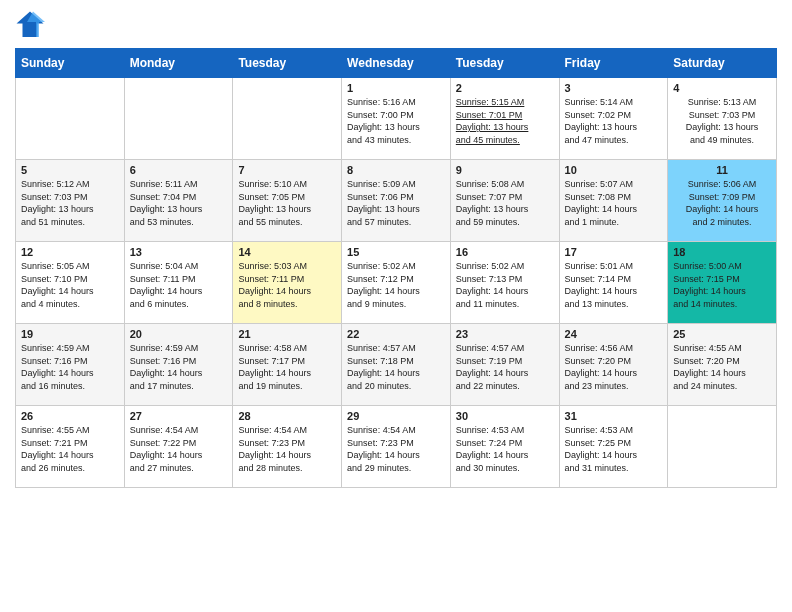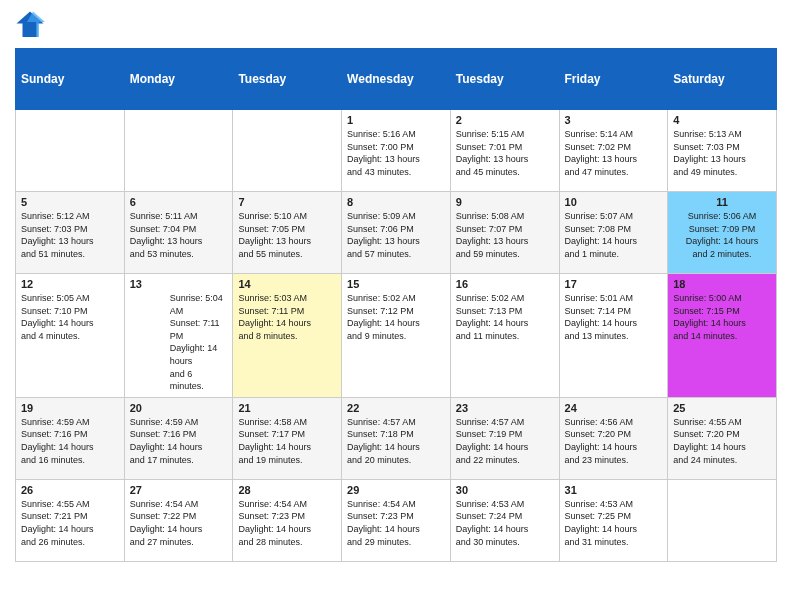--- a/index.html
+++ b/index.html
@@ -54,21 +54,21 @@
     }
     .calendar {
       width: 100%;
       border-collapse: collapse;
       table-layout: fixed;
     }
     .calendar th {
       background-color: #1565c0;
       color: #fff;
       text-align: left;
-      padding: 23px 5px;
+      padding: 7px 5px;
       font-size: 12px;
       font-weight: bold;
       border: 1px solid #1565c0;
     }
     .calendar td {
       border: 1px solid #ccc;
       vertical-align: top;
       padding: 4px 5px;
       font-size: 9.5px;
       color: #222;
@@ -140,35 +140,35 @@
           <td class="empty-cell" style="background: rgb(255, 255, 255);"></td>
           <td style="background: rgb(255, 255, 255);">
             <span class="day-num">1</span>
             <div class="day-info" style="white-space: pre-line;">Sunrise: 5:16 AM
 Sunset: 7:00 PM
 Daylight: 13 hours
 and 43 minutes.</div>
           </td>
           <td style="background: rgb(255, 255, 255);">
             <span class="day-num">2</span>
-            <div class="day-info" style="white-space: pre-line;">Sunrise: 5:15 AM
+            <div class="day-info" style="white-space: pre-line; text-decoration: underline;">Sunrise: 5:15 AM
 Sunset: 7:01 PM
 Daylight: 13 hours
 and 45 minutes.</div>
           </td>
           <td style="background: rgb(255, 255, 255);">
             <span class="day-num">3</span>
             <div class="day-info" style="white-space: pre-line;">Sunrise: 5:14 AM
 Sunset: 7:02 PM
 Daylight: 13 hours
 and 47 minutes.</div>
           </td>
           <td style="background: rgb(255, 255, 255);">
             <span class="day-num">4</span>
-            <div class="day-info" style="white-space: pre-line;">Sunrise: 5:13 AM
+            <div class="day-info" style="white-space: pre-line; text-align: center;">Sunrise: 5:13 AM
 Sunset: 7:03 PM
 Daylight: 13 hours
 and 49 minutes.</div>
           </td>
         </tr>
         <tr>
           <td style="background: rgb(245, 245, 245);">
             <span class="day-num">5</span>
             <div class="day-info" style="white-space: pre-line;">Sunrise: 5:12 AM
 Sunset: 7:03 PM
@@ -221,21 +221,21 @@
         <tr>
           <td style="background: rgb(255, 255, 255);">
             <span class="day-num">12</span>
             <div class="day-info" style="white-space: pre-line;">Sunrise: 5:05 AM
 Sunset: 7:10 PM
 Daylight: 14 hours
 and 4 minutes.</div>
           </td>
           <td style="background: rgb(255, 255, 255);">
             <span class="day-num">13</span>
-            <div class="day-info" style="white-space: pre-line; margin-left: 40px;">Sunrise: 5:04 AM
+            <div class="day-info" style="white-space: pre-line;">Sunrise: 5:04 AM
 Sunset: 7:11 PM
 Daylight: 14 hours
 and 6 minutes.</div>
           </td>
           <td style="background: #fef9c3; margin-left: 32px;">
             <span class="day-num">14</span>
             <div class="day-info" style="white-space: pre-line;">Sunrise: 5:03 AM
 Sunset: 7:11 PM
 Daylight: 14 hours
 and 8 minutes.</div>
@@ -254,21 +254,21 @@
 Daylight: 14 hours
 and 11 minutes.</div>
           </td>
           <td style="background: rgb(255, 255, 255);">
             <span class="day-num">17</span>
             <div class="day-info" style="white-space: pre-line;">Sunrise: 5:01 AM
 Sunset: 7:14 PM
 Daylight: 14 hours
 and 13 minutes.</div>
           </td>
-          <td style="background: #d946ef; margin-left: 45px;">
+          <td style="background: #14b8a6; margin-left: 45px;">
             <span class="day-num">18</span>
             <div class="day-info" style="white-space: pre-line;">Sunrise: 5:00 AM
 Sunset: 7:15 PM
 Daylight: 14 hours
 and 14 minutes.</div>
           </td>
         </tr>
         <tr>
           <td style="background: rgb(245, 245, 245);">
             <span class="day-num">19</span>

